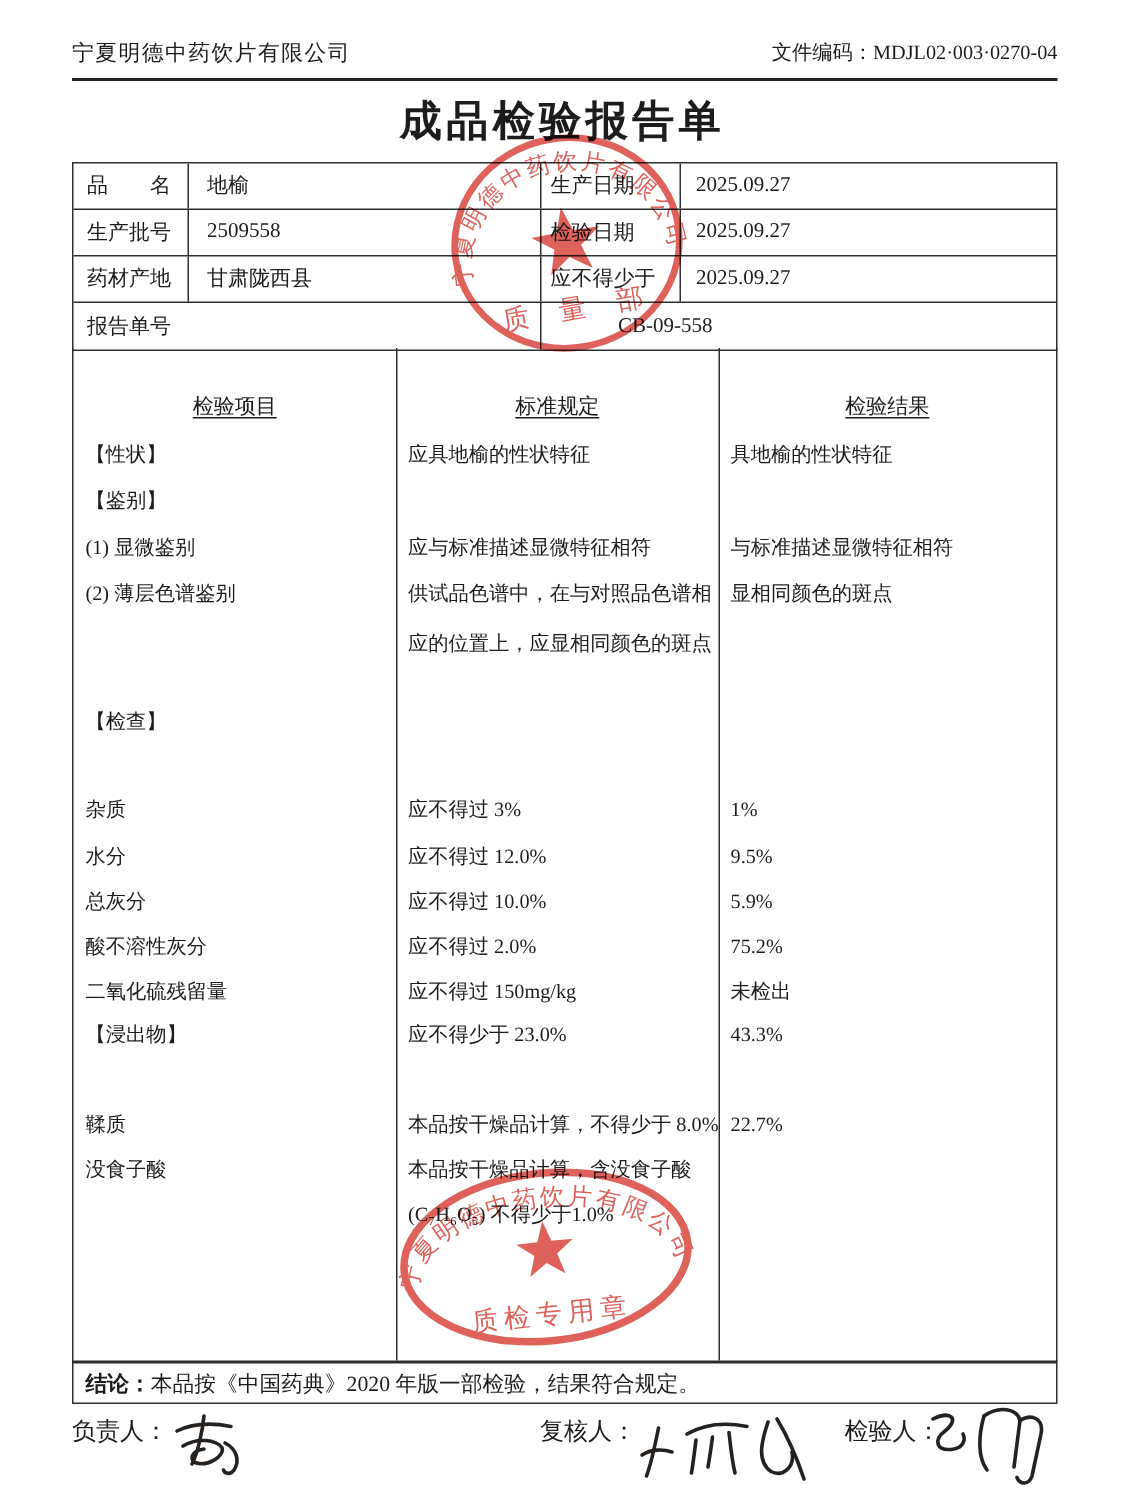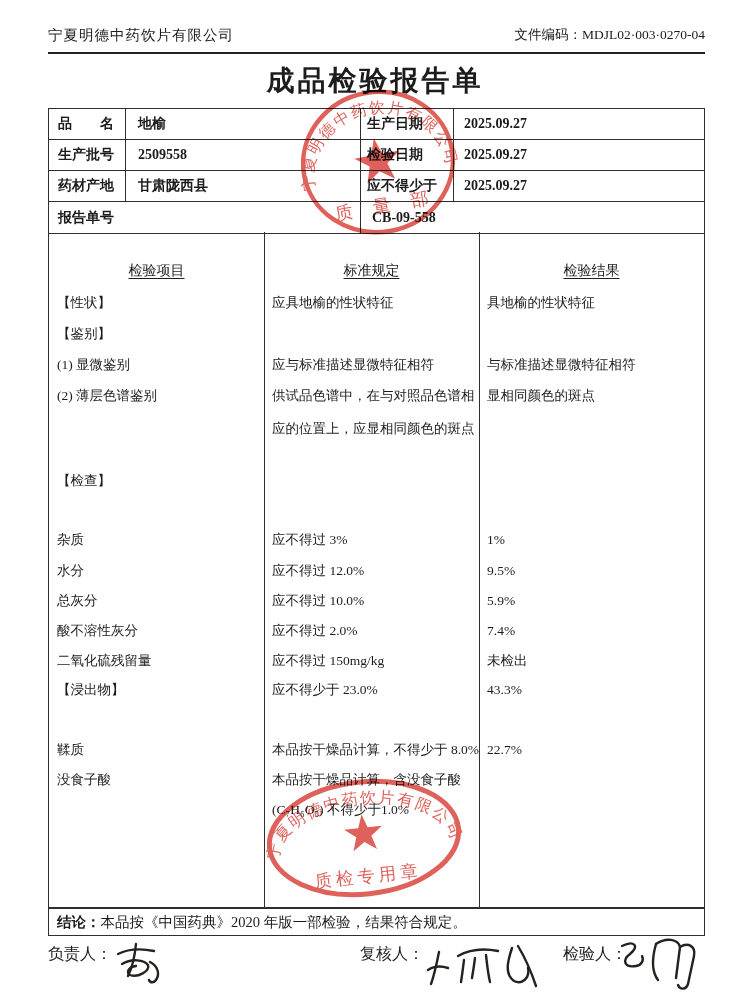--- a/index.html
+++ b/index.html
@@ -14,23 +14,23 @@
   .abs { position:absolute; }
 
   
   .hdr-company { left:48px; top:26px; font-size:14.5px; letter-spacing:1px; }
   .hdr-code    { right:45px; top:26px; font-size:13.5px; }
   .hdr-rule    { left:48px; top:52px; width:657px; height:2px; background:#222; }
   .doc-title   { left:0; top:62px; width:750px; text-align:center;
                  font-size:28px; font-weight:bold; letter-spacing:3px; }
 
   
-  .info-table { left:48px; top:108px; width:657px; border:1px solid #2e2e2e;font-weight:bold; }
+  .info-table { left:48px; top:108px; width:657px; border:1px solid #2e2e2e; }
   .info-row { display:flex; height:31px; border-bottom:1px solid #2e2e2e; }
-  .info-row:last-child { border-bottom:none; }
+  .info-row:last-child { border-bottom:none;gap:40px; }
   .ic { display:flex; align-items:center; font-size:14px; }
   .ic.b-r { border-right:1px solid #2e2e2e; }
   .w-l1 { width:77px;  padding-left:9px; }
   .w-v1 { width:235px; padding-left:12px; }
   .w-l2 { width:93px;  padding-left:6px; }
   .w-v2 { flex:1;      padding-left:10px; }
   .w-rep-l { width:312px; padding-left:9px; }
   .w-rep-v { flex:1;      padding-left:11px; }
 
   
@@ -179,21 +179,21 @@
 
   <div class="spec-row" style="height: 30px;">
     <div class="sc c1">总灰分</div>
     <div class="sc c2">应不得过 10.0%</div>
     <div class="sc c3">5.9%</div>
   </div>
 
   <div class="spec-row" style="height: 30px;">
     <div class="sc c1">酸不溶性灰分</div>
     <div class="sc c2">应不得过 2.0%</div>
-    <div class="sc c3">7.4%</div>
+    <div class="sc c3">75.2%</div>
   </div>
 
   <div class="spec-row" style="height: 29px;">
     <div class="sc c1">二氧化硫残留量</div>
     <div class="sc c2">应不得过 150mg/kg</div>
     <div class="sc c3">未检出</div>
   </div>
 
   <div class="spec-row" style="height: 30px;">
     <div class="sc c1">【浸出物】</div>

